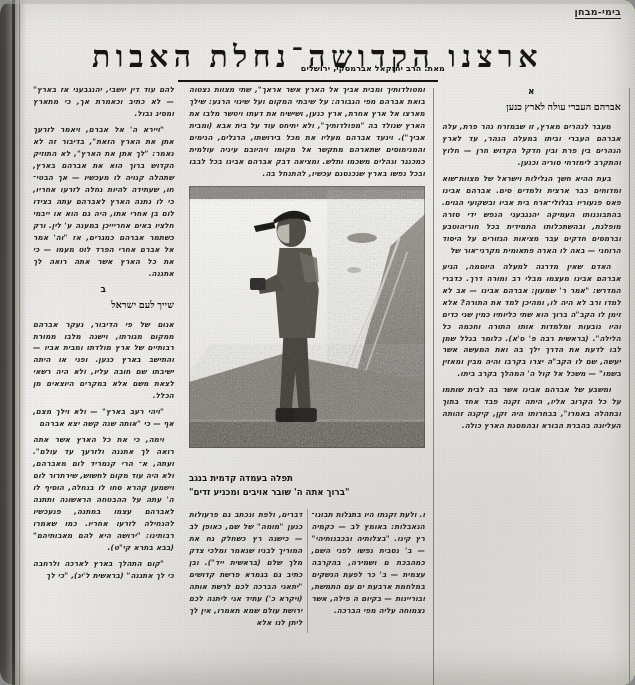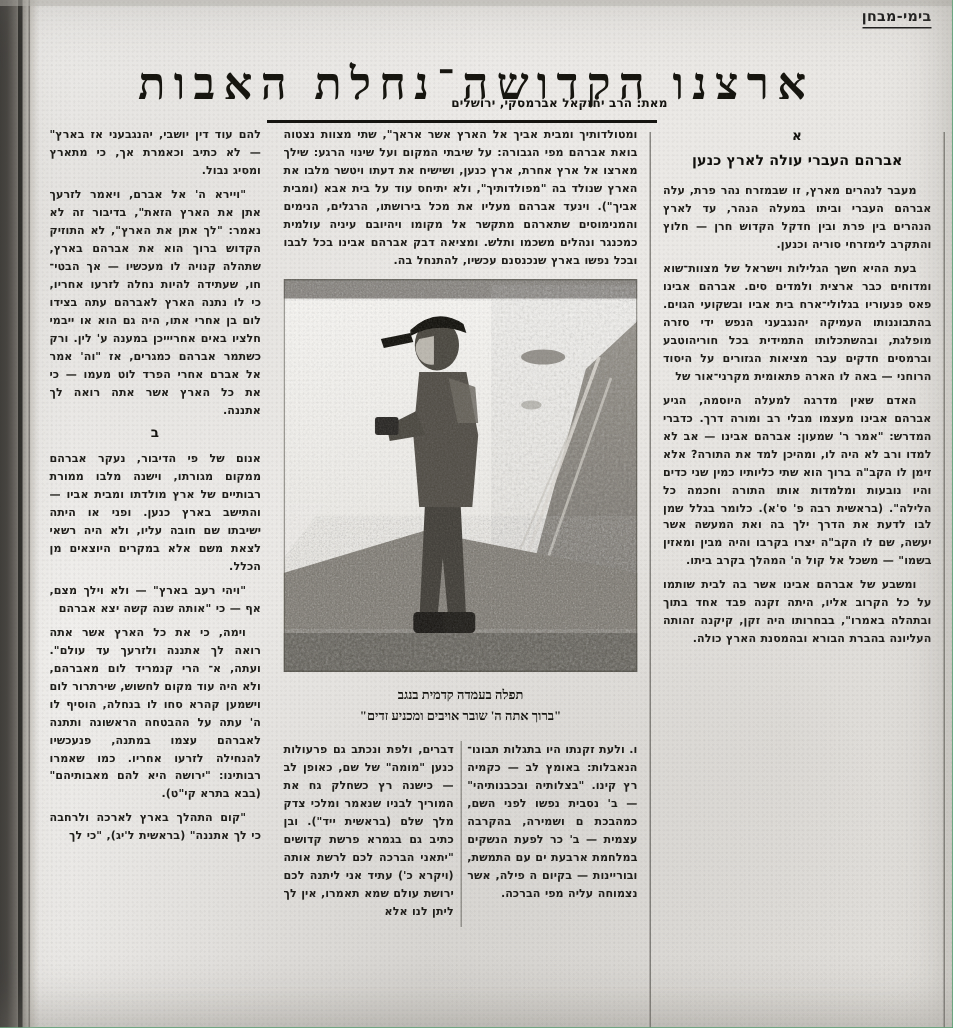--- a/index.html
+++ b/index.html
@@ -8,22 +8,23 @@
     background: #8a8a8a;
   }
   body {
     font-family: "DejaVu Sans", sans-serif;
   }
   .page {
     position: relative;
     width: 635px;
     height: 685px;
     overflow: hidden;
-    background: #22c55e;
+    background: #bef264;
     direction: rtl;
+    border-radius: 14px;
   }
   
   .paper {
     position: absolute;
     inset: 0;
     background:
       radial-gradient(circle at 12% 22%, rgba(150,145,138,.16), transparent 36%),
       radial-gradient(circle at 82% 72%, rgba(150,145,138,.13), transparent 40%),
       radial-gradient(circle at 45% 95%, rgba(120,118,112,.18), transparent 45%),
       linear-gradient(105deg, #f4f3f1 0%, #eceae7 45%, #e6e4e0 100%);
@@ -127,64 +128,64 @@
   .vrule.a { right: -1px; }
   .sec-mark {
     text-align: center;
     font-size: 9px;
     font-weight: 700;
     color: #151410;
     margin: 2px 0 5px;
     letter-spacing: .5px;
   }
   .subhead {
-    text-align: center;
+    text-align: right;
     font-size: 9.5px;
     font-weight: 700;
     color: #100f0c;
     line-height: 1.45;
     margin: 0 0 6px;
     letter-spacing: .1px;
+    font-family: Liberation Serif, serif;
   }
   
   .body-text {
     font-size: 7.4px;
     line-height: 1.62;
     text-align: justify;
     color: #1f1e1a;
     font-weight: 600;
     letter-spacing: .05px;
     word-spacing: .3px;
     hyphens: none;
   }
-  .body-text p { margin: 0 0 4px; text-indent: 10px; }
+  .body-text p { margin: 0 0 4px; text-indent: 10px; font-style: italic; }
   .body-text p.noind { text-indent: 0; }
   
   .photo-wrap {
     margin: 6px 0 0;
     position: relative;
   }
   .photo {
     position: relative;
     width: 100%;
     height: 262px;
     overflow: hidden;
     background: #cfcdc7;
     border: 0;
     filter: contrast(1.05);
   }
   .photo svg { display: block; width: 100%; height: 100%; }
   .caption {
-    margin-top: 9px;
-    text-align: center;
+    margin-top: 24px;
+    text-align: left;
     font-size: 8.6px;
     font-weight: 700;
     color: #15140f;
     line-height: 1.62;
-    font-family: Liberation Serif, serif;
   }
   
   .subcols {
     display: flex;
     flex-direction: row;
     margin-top: 9px;
     gap: 9px;
   }
   .subcol { flex: 1 1 0; position: relative; }
   .subcol.first::after {
@@ -357,20 +358,21 @@
       </div>
     </div>
 
     <div class="col col-left">
       <div class="body-text">
         <p class="noind">להם עוד דין יושבי, יהנגבעני אז בארץ" — לא כתיב וכאמרת אך, כי מתארץ ומסיג נבול.</p>
         <p>"ויירא ה' אל אברם, ויאמר לזרעך אתן את הארץ הזאת", בדיבור זה לא נאמר: "לך אתן את הארץ", לא התוזיק הקדוש ברוך הוא את אברהם בארץ, שתהלה קנויה לו מעכשיו — אך הבטי־ חו, שעתידה להיות נחלה לזרעו אחריו, כי לו נתנה הארץ לאברהם עתה בצידו לום בן אחרי אתו, היה גם הוא או ייבמי חלציו באים אחריייכן במענה ע' לין. ורק כשתמר אברהם כמגרים, אז "וה' אמר אל אברם אחרי הפרד לוט מעמו — כי את כל הארץ אשר אתה רואה לך אתננה.</p>
       </div>
       <div class="sec-mark">ב</div>
       <div class="subhead">
+        <div>שייך לעם ישראל</div>
       </div>
       <div class="body-text">
         <p class="noind">אנום של פי הדיבור, נעקר אברהם ממקום מגורתו, וישנה מלבו ממורת רבותיים של ארץ מולדתו ומבית אביו — והתישב בארץ כנען. ופני או היתה ישיבתו שם חובה עליו, ולא היה רשאי לצאת משם אלא במקרים היוצאים מן הכלל.</p>
         <p>"ויהי רעב בארץ" — ולא וילך מצם, אף — כי "אותה שנה קשה יצא אברהם</p>
         <p>וימה, כי את כל הארץ אשר אתה רואה לך אתננה ולזרעך עד עולם". ועתה, א־ הרי קנמריד לום מאברהם, ולא היה עוד מקום לחשוש, שירתרור לום וישמען קהרא סחו לו בנחלה, הוסיף לו ה' עתה על ההבטחה הראשונה ותתנה לאברהם עצמו במתנה, פנעכשיו להנחילה לזרעו אחריו. כמו שאמרו רבותינו: "ירושה היא להם מאבותיהם" (בבא בתרא קי"ט).</p>
         <p>"קום התהלך בארץ לארכה ולרחבה כי לך אתננה" (בראשית ל'יג), "כי לך</p>
       </div>
     </div>
 
   </div>

